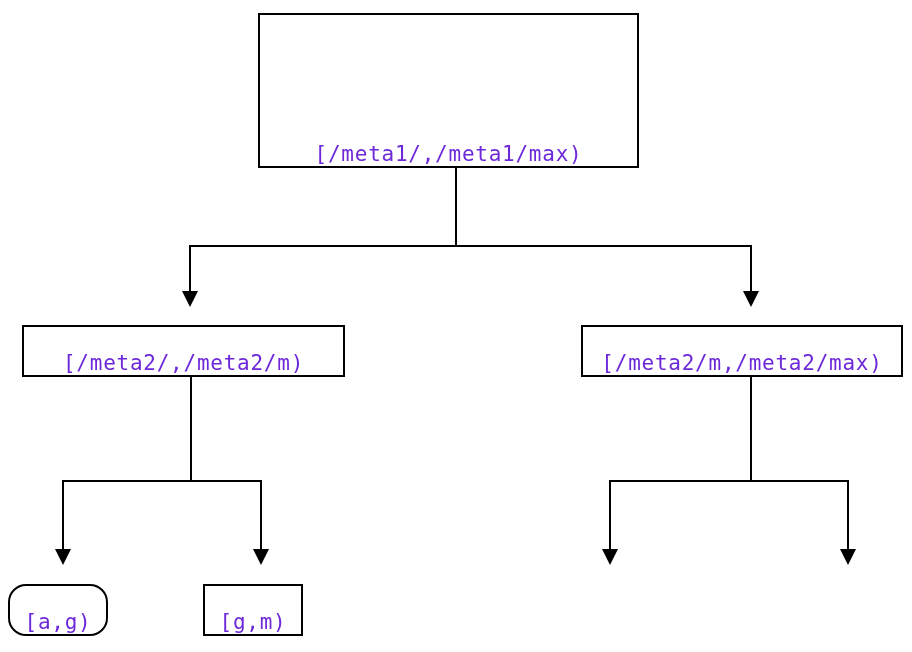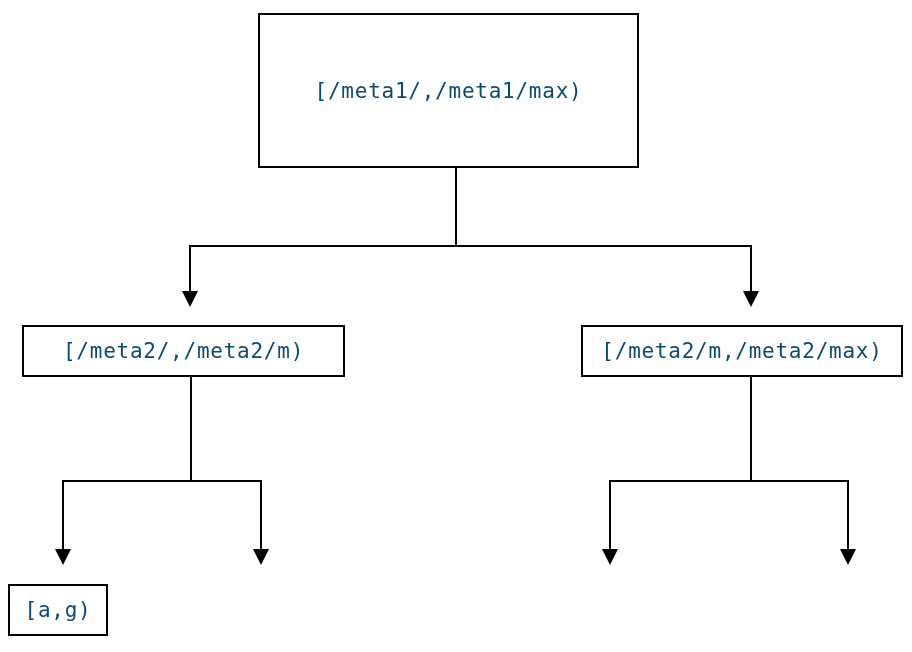--- a/index.html
+++ b/index.html
@@ -30,31 +30,31 @@
   .edges polygon {
     fill: #000000;
     stroke: none;
   }
   .node {
     position: absolute;
     box-sizing: border-box;
     border: 2px solid #000000;
     background: #ffffff;
     display: flex;
-    align-items: center;
+    align-items: flex-end;
     justify-content: center;
-    color: #0c4a6e;
+    color: #6d28d9;
     font-size: 21px;
     letter-spacing: 0.75px;
     white-space: nowrap;
   }
   .node-root       { left: 258px; top: 13px;  width: 381px; height: 155px; }
   .node-meta2-low  { left: 22px;  top: 325px; width: 323px; height: 52px; }
   .node-meta2-high { left: 581px; top: 325px; width: 322px; height: 52px; }
-  .node-leaf-ag    { left: 8px;   top: 584px; width: 100px; height: 52px; }
+  .node-leaf-ag    { left: 8px;   top: 584px; width: 100px; height: 52px; border-radius: 18px; }
   .node-leaf-gm    { left: 203px; top: 584px; width: 100px; height: 52px; }
   .node-leaf-ms    { left: 553px; top: 584px; width: 102px; height: 52px; }
   .node-leaf-smax  { left: 777px; top: 584px; width: 127px; height: 52px; }
 </style>
 </head>
 <body>
 
 <div class="canvas">
 
   <svg class="edges" viewBox="0 0 912 652" xmlns="http://www.w3.org/2000/svg">
@@ -87,16 +87,19 @@
   </div>
 
   <div class="node node-meta2-high">
     <span>[/meta2/m,/meta2/max)</span>
   </div>
 
   <div class="node node-leaf-ag">
     <span>[a,g)</span>
   </div>
 
+  <div class="node node-leaf-gm">
+    <span>[g,m)</span>
+  </div>
 
 
 
 </div>
 
 </body></html>

